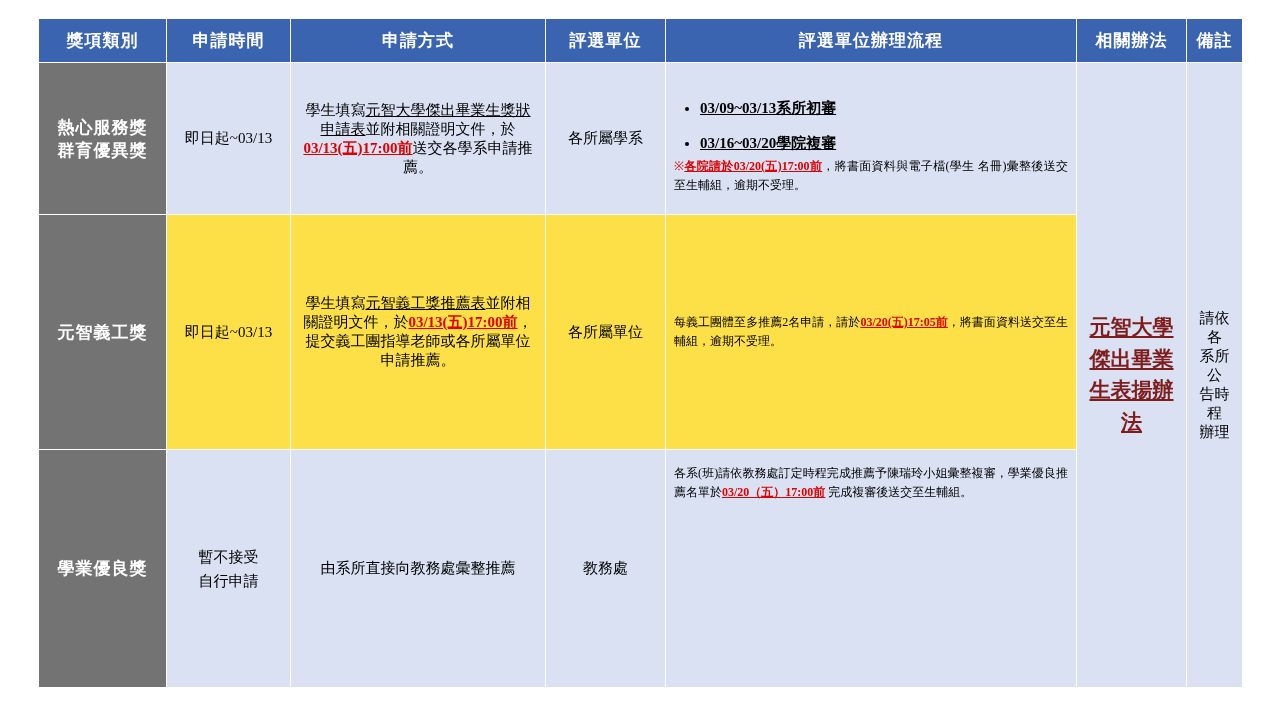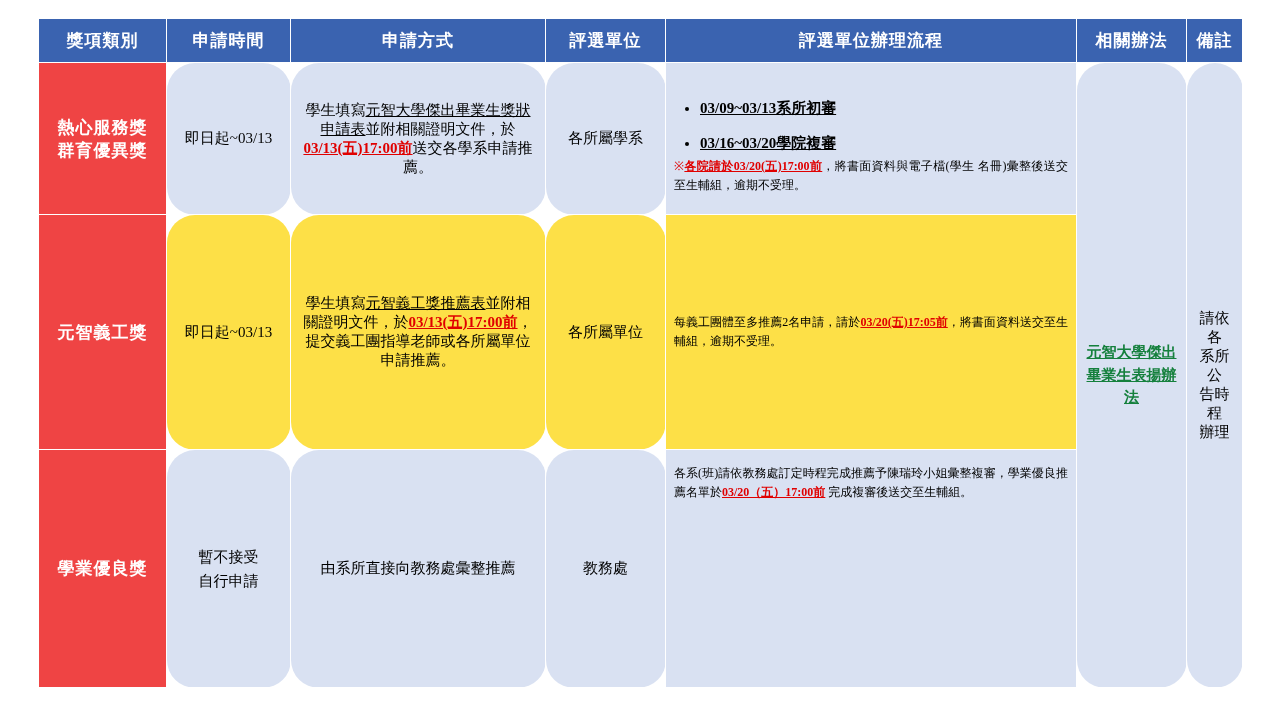--- a/index.html
+++ b/index.html
@@ -39,54 +39,53 @@
     color: #ffffff;
     font-weight: bold;
     font-size: 17px;
     text-align: center;
     height: 44px;
     border: 1px solid #ffffff;
     letter-spacing: 1px;
   }
   
   td.c1 {
-    background: #ef4444;
+    background: #737373;
     color: #ffffff;
     font-weight: bold;
     font-size: 17px;
     text-align: center;
     letter-spacing: 1px;
   }
   
   td.light {
     background: #d9e1f2;
     font-size: 15px;
   }
   td.lighter {
     background: #fde047;
     font-size: 15px;
   }
   td.center {
     text-align: center;
-    border-radius: 28px;
   }
   .red {
     color: #e00000;
   }
   .u {
     text-decoration: underline;
   }
   .b {
     font-weight: bold;
   }
   .link {
-    color: #15803d;
+    color: #7f1d1d;
     text-decoration: underline;
     font-weight: bold;
-    font-size: 15px;
+    font-size: 21px;
     display: block;
     text-align: center;
     line-height: 1.5;
     cursor: pointer;
   }
   ul.flow {
     margin: 0 0 4px 0;
     padding-left: 26px;
     list-style: disc;
   }

